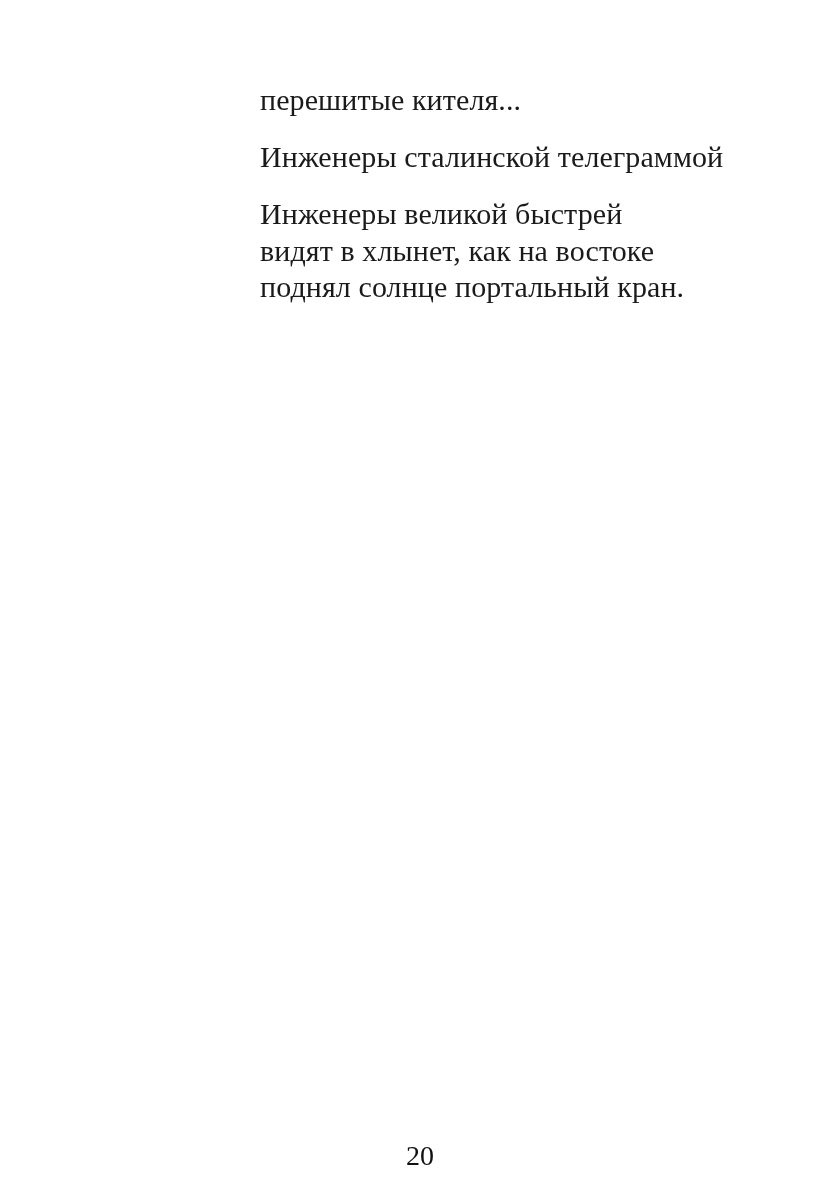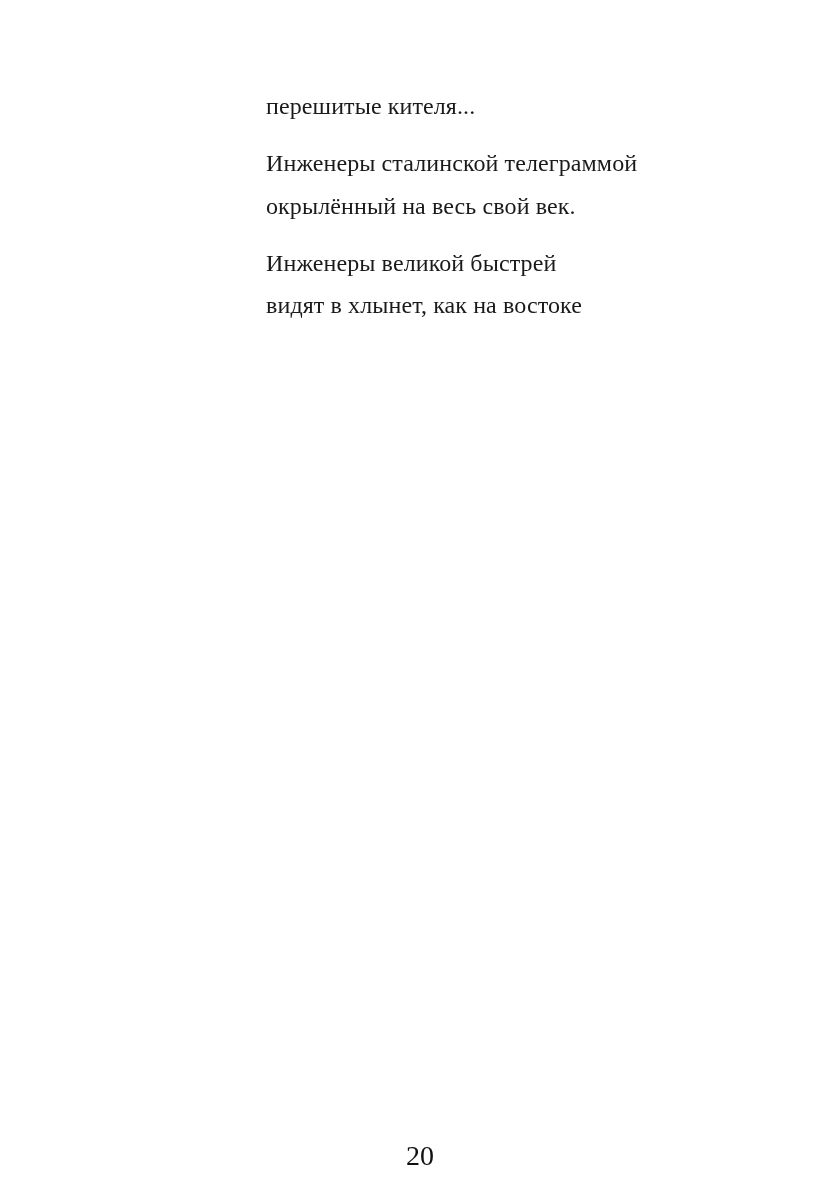--- a/index.html
+++ b/index.html
@@ -19,23 +19,23 @@
   .poem {
     position: absolute;
     left: 252px;
     top: 78px;
     width: 520px;
   }
   .stanza {
     margin: 0 0 28.5px 0;
   }
   .line {
-    margin: 14px;
+    margin: 8px;
     padding: 0;
-    font-size: 24px;
+    font-size: 30px;
     line-height: 28.5px;
     letter-spacing: 0.1px;
     white-space: nowrap;
   }
   .page-footer {
     position: absolute;
     left: 0;
     top: 1143px;
     width: 100%;
     text-align: center;
@@ -52,27 +52,27 @@
 <div class="page">
 
   <main class="poem">
 
     <div class="stanza">
       <p class="line">перешитые кителя...</p>
     </div>
 
     <div class="stanza">
       <p class="line">Инженеры сталинской телеграммой</p>
-      <p class="line">окрылённый на весь свой век.</p>
     </div>
 
 
     <div class="stanza">
       <p class="line">Инженеры великой быстрей</p>
       <p class="line">видят в хлынет, как на востоке</p>
+      <p class="line">поднял солнце портальный кран.</p>
     </div>
 
   </main>
 
   <footer class="page-footer">
     <span class="page-number">20</span>
   </footer>
 
 </div>
 

